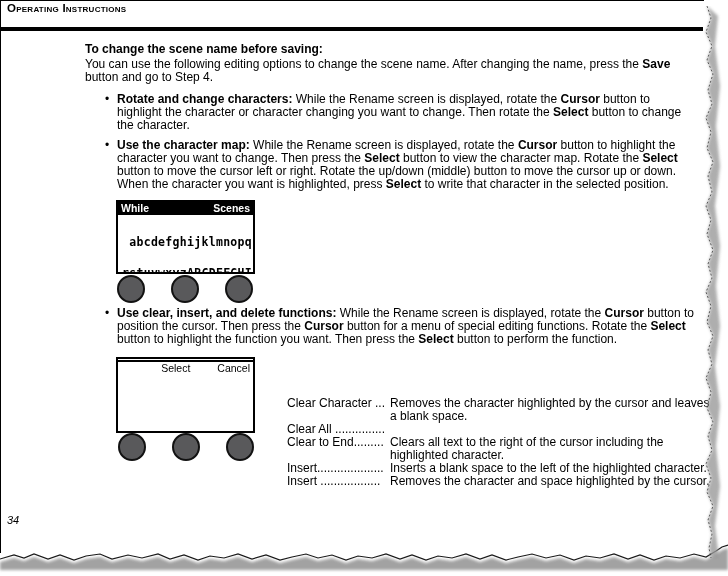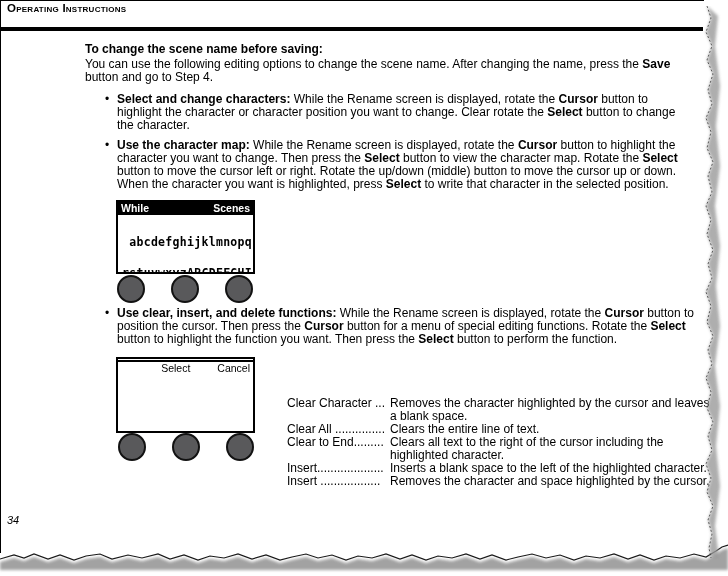--- a/index.html
+++ b/index.html
@@ -79,21 +79,21 @@
 
   <div class="header-title">Operating Instructions</div>
   <div class="thick-rule"></div>
 
   <div class="section-title">To change the scene name before saving:</div>
 
   <div class="intro"><span>You can use the following editing options to change the scene name. After changing the name, press the </span><span class="bold">Save</span><span> button and go to Step 4.</span></div>
 
   <div class="bullet b1">
     <span class="dot">•</span>
-    <div class="btext"><span class="bold">Select and change characters: </span><span>While the Rename screen is displayed, rotate the </span><span class="bold">Cursor</span><span> button to highlight the character or character position you want to change. Clear rotate the </span><span class="bold">Select</span><span> button to change the character.</span></div>
+    <div class="btext"><span class="bold">Rotate and change characters: </span><span>While the Rename screen is displayed, rotate the </span><span class="bold">Cursor</span><span> button to highlight the character or character changing you want to change. Then rotate the </span><span class="bold">Select</span><span> button to change the character.</span></div>
   </div>
 
   <div class="bullet b2">
     <span class="dot">•</span>
     <div class="btext"><span class="bold">Use the character map: </span><span>While the Rename screen is displayed, rotate the </span><span class="bold">Cursor</span><span> button to highlight the character you want to change. Then press the </span><span class="bold">Select</span><span> button to view the character map. Rotate the </span><span class="bold">Select</span><span> button to move the cursor left or right. Rotate the up/down (middle) button to move the cursor up or down. When the character you want is highlighted, press </span><span class="bold">Select</span><span> to write that character in the selected position.</span></div>
   </div>
 
   <div class="lcd lcd1">
     <div class="titlebar">
       <span>While</span>
@@ -133,21 +133,20 @@
     <div class="btn-circle"></div>
   </div>
 
   <div class="defs">
     <div class="def-row">
       <div class="def-term">Clear Character ...</div>
       <div class="def-desc">Removes the character highlighted by the cursor and leaves a blank space.</div>
     </div>
     <div class="def-row">
       <div class="def-term">Clear All ...............</div>
-      <div class="def-desc">Clears the entire line of text.</div>
     </div>
     <div class="def-row">
       <div class="def-term">Clear to End.........</div>
       <div class="def-desc">Clears all text to the right of the cursor including the highlighted character.</div>
     </div>
     <div class="def-row">
       <div class="def-term">Insert....................</div>
       <div class="def-desc">Inserts a blank space to the left of the highlighted char­acter.</div>
     </div>
     <div class="def-row">

